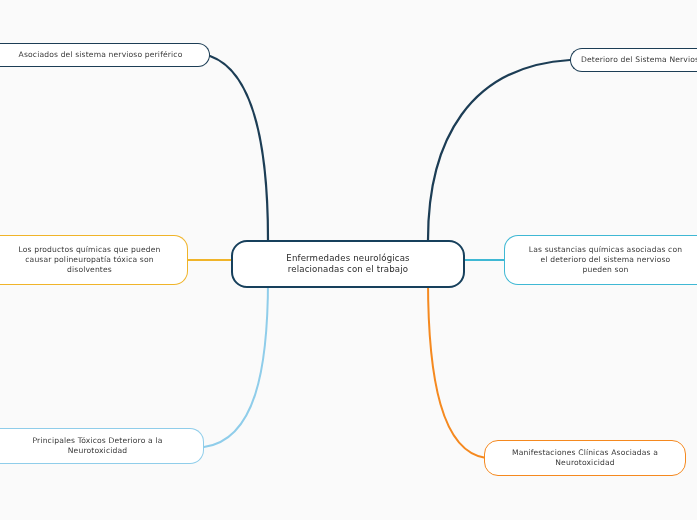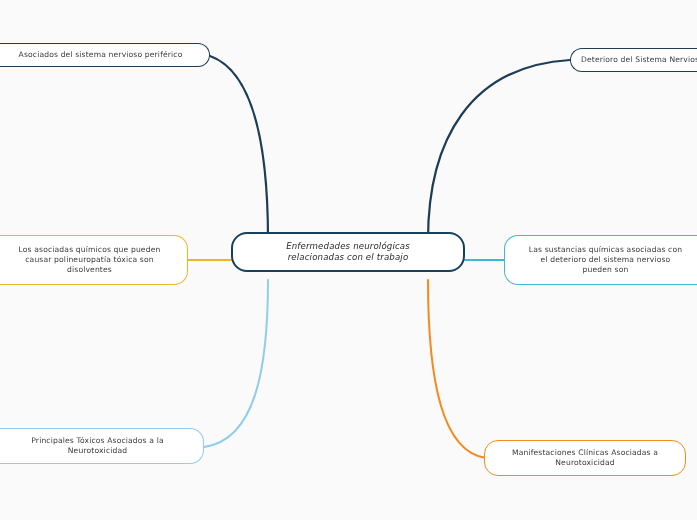--- a/index.html
+++ b/index.html
@@ -77,47 +77,47 @@
 
     <path d="M 231 260 L 188 260" fill="none" stroke="#f0b429" stroke-width="2.0" stroke-linecap="round"></path>
 
     <path d="M 465 260 L 506 260" fill="none" stroke="#3fb8d4" stroke-width="2.0" stroke-linecap="round"></path>
 
     <path d="M 268 280 C 268 370 255 440 204 447" fill="none" stroke="#8fcdea" stroke-width="2.0" stroke-linecap="round"></path>
 
     <path d="M 428 280 C 428 380 442 452 486 458" fill="none" stroke="#f5891f" stroke-width="2.0" stroke-linecap="round"></path>
   </svg>
 
-  <div class="node node-central" style="left:231px; top:232px; width:234px; height:40px;font-style:italic;">
+  <div class="node node-central" style="left:231px; top:240px; width:234px; height:48px;">
     <span class="node-text">Enfermedades neurológicas
 relacionadas con el trabajo</span>
   </div>
 
   <div class="node node-branch c-navy clip-left" style="left:-8px; top:43px; width:218px; height:24px;">
     <span class="node-text">Asociados del sistema nervioso periférico</span>
   </div>
 
   <div class="node node-branch c-navy clip-right" style="left:570px; top:48px; width:145px; height:24px; justify-content:flex-start; overflow:hidden; white-space:nowrap;">
     <span class="node-text" style="white-space:nowrap;">Deterioro del Sistema Nervioso Central</span>
   </div>
 
   <div class="node node-branch c-amber clip-left" style="left:-8px; top:235px; width:196px; height:50px;">
-    <span class="node-text">Los asociadas químicos que pueden
+    <span class="node-text">Los productos químicas que pueden
 causar polineuropatía tóxica son
 disolventes</span>
   </div>
 
   <div class="node node-branch c-cyan clip-right" style="left:504px; top:235px; width:202px; height:50px;">
     <span class="node-text">Las sustancias químicas asociadas con
 el deterioro del sistema nervioso
 pueden son</span>
   </div>
 
   <div class="node node-branch c-lblue clip-left" style="left:-8px; top:428px; width:212px; height:36px;">
-    <span class="node-text">Principales Tóxicos Asociados a la
+    <span class="node-text">Principales Tóxicos Deterioro a la
 Neurotoxicidad</span>
   </div>
 
   <div class="node node-branch c-orange" style="left:484px; top:440px; width:202px; height:36px;justify-content:center;">
     <span class="node-text">Manifestaciones Clínicas Asociadas a
 Neurotoxicidad</span>
   </div>
 
 </div>
 

